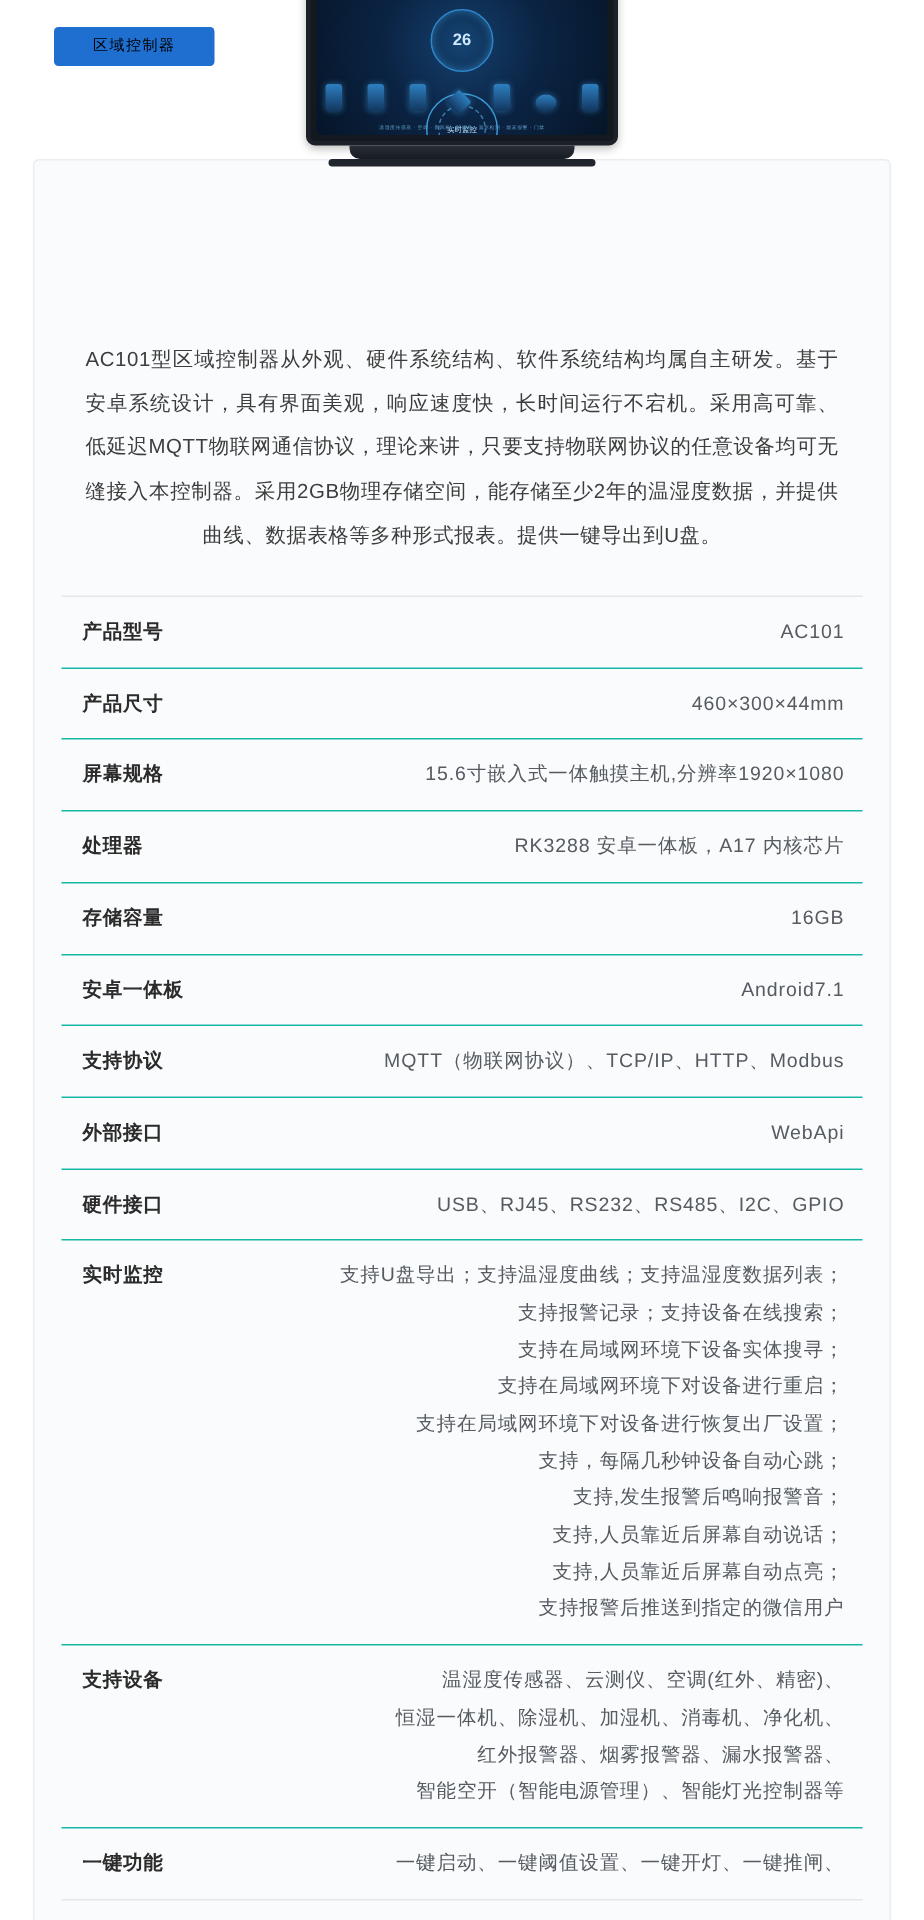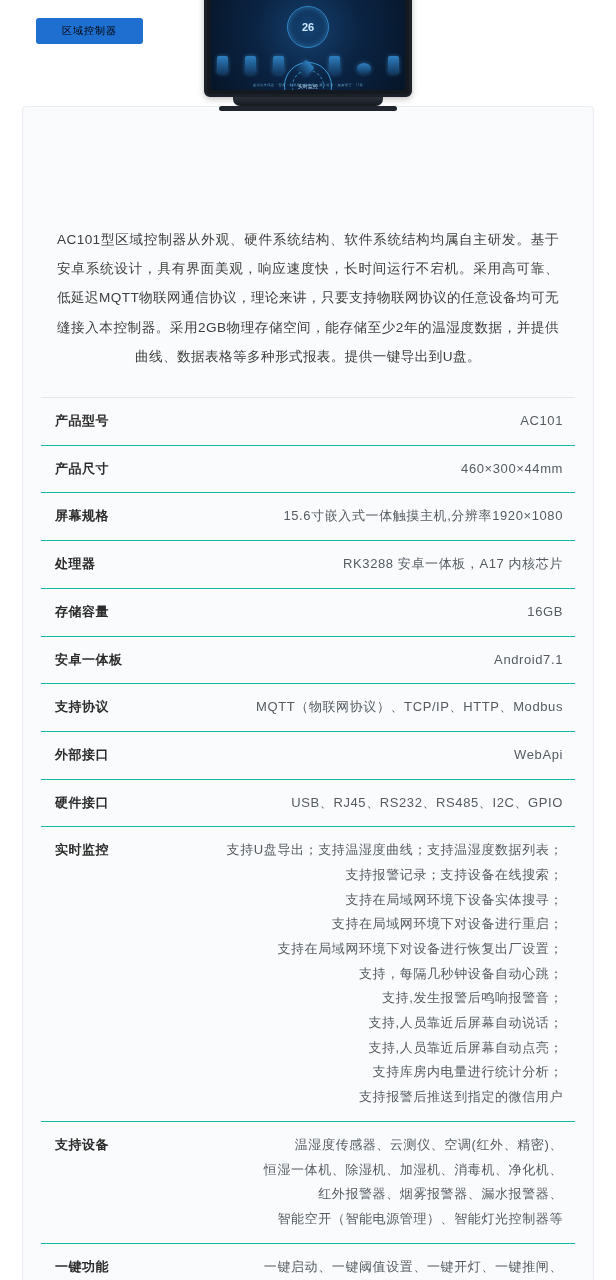--- a/index.html
+++ b/index.html
@@ -352,21 +352,20 @@
         <div class="value">
           <span class="ln">支持U盘导出；支持温湿度曲线；支持温湿度数据列表；</span>
           <span class="ln">支持报警记录；支持设备在线搜索；</span>
           <span class="ln">支持在局域网环境下设备实体搜寻；</span>
           <span class="ln">支持在局域网环境下对设备进行重启；</span>
           <span class="ln">支持在局域网环境下对设备进行恢复出厂设置；</span>
           <span class="ln">支持，每隔几秒钟设备自动心跳；</span>
           <span class="ln">支持,发生报警后鸣响报警音；</span>
           <span class="ln">支持,人员靠近后屏幕自动说话；</span>
           <span class="ln">支持,人员靠近后屏幕自动点亮；</span>
-          <span class="ln">支持库房内电量进行统计分析；</span>
           <span class="ln">支持报警后推送到指定的微信用户</span>
         </div>
       </div>
 
       <div class="row">
         <div class="label">支持设备</div>
         <div class="value">
           <span class="ln">温湿度传感器、云测仪、空调(红外、精密)、</span>
           <span class="ln">恒湿一体机、除湿机、加湿机、消毒机、净化机、</span>
           <span class="ln">红外报警器、烟雾报警器、漏水报警器、</span>

